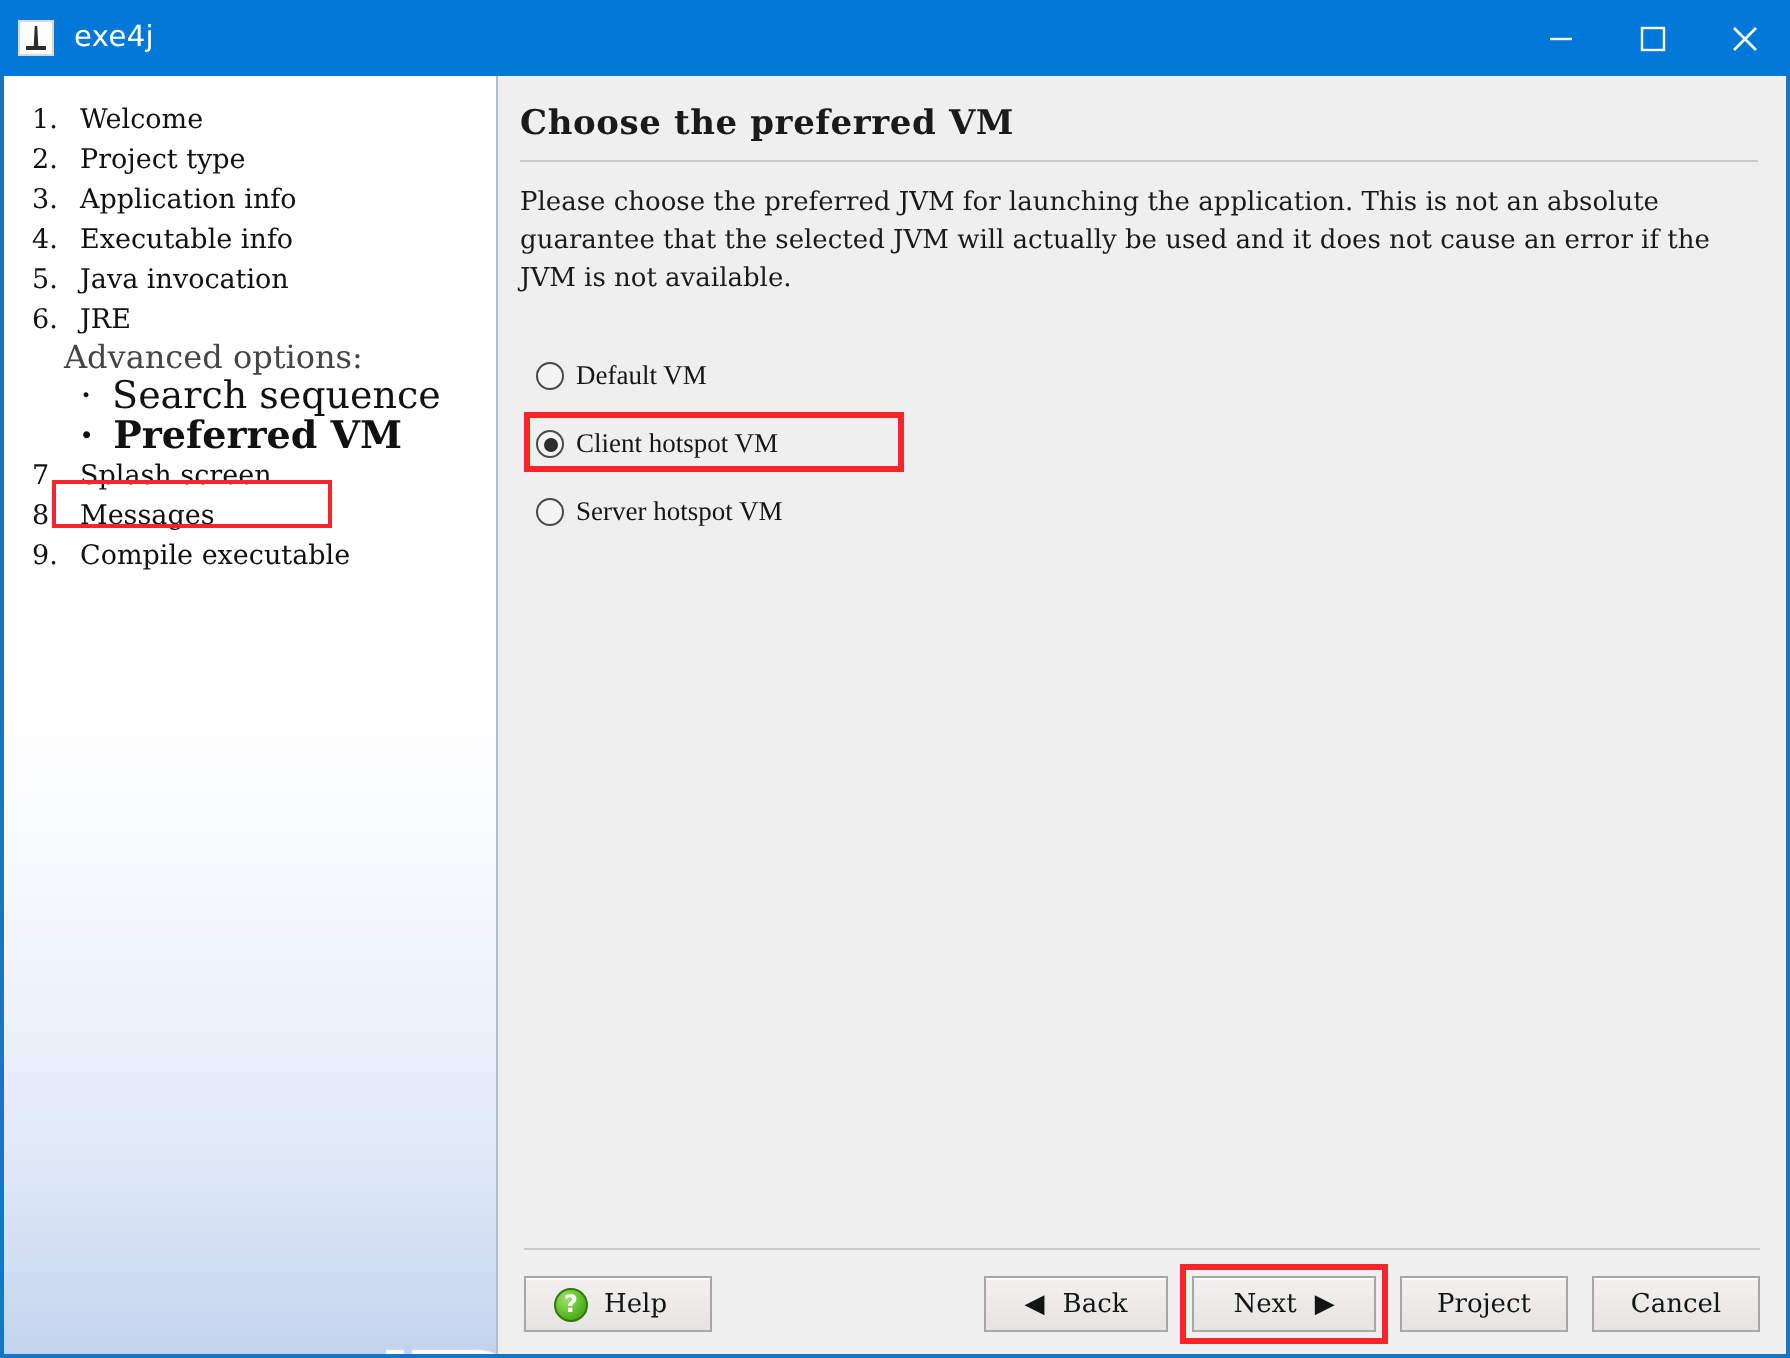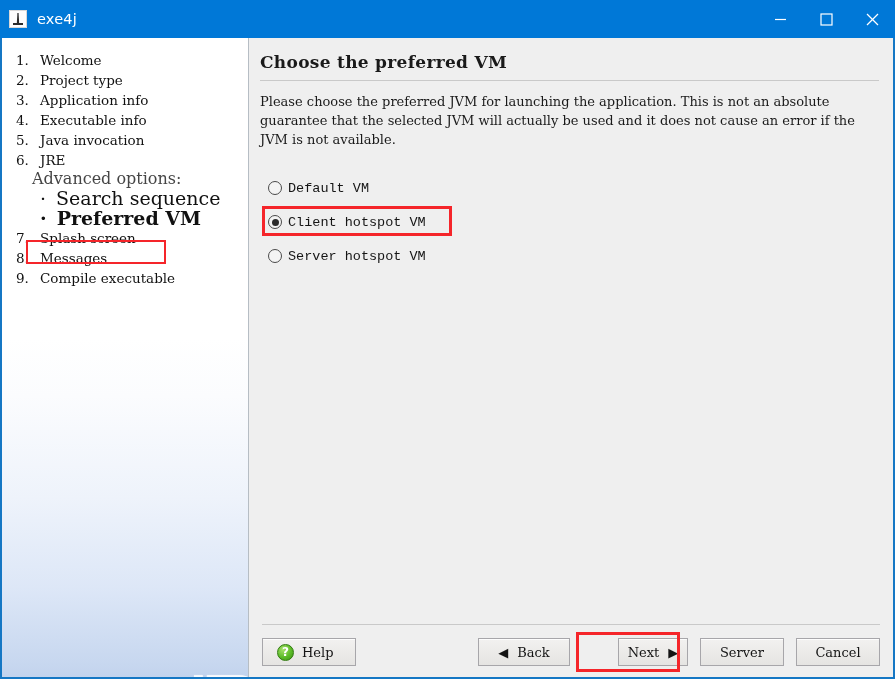--- a/index.html
+++ b/index.html
@@ -256,21 +256,21 @@
     position: absolute;
     left: 50%;
     top: 50%;
     width: 7px;
     height: 7px;
     margin: -3.5px 0 0 -3.5px;
     border-radius: 50%;
     background: #2c2c2c;
   }
   .radio-label {
-    font-family: Liberation Mono, monospace;
+    font-family: Liberation Serif, serif;
     font-size: 13.5px;
     color: #151515;
     margin-left: 6px;
     white-space: nowrap;
   }
   #client-vm-highlight {
     position: absolute;
     left: 2px;
     top: 31px;
     width: 190px;
@@ -325,21 +325,21 @@
     font-family: "DejaVu Sans", sans-serif;
     font-size: 12px;
     font-weight: bold;
     line-height: 15px;
     text-align: center;
     flex: 0 0 17px;
   }
   #help-label { margin-left: 8px; }
   #footer-spacer { flex: 1 1 auto; }
   #back-btn { width: 92px; }
-  #next-btn { width: 70px; margin-left: 36px; }
+  #next-btn { width: 92px; }
   #finish-btn { width: 84px; margin-left: 12px; }
   #cancel-btn { width: 84px; margin-left: 12px; }
   .btn .arrow { display: inline-block; }
   #back-btn .arrow { margin-right: 9px; }
   #next-btn .arrow { margin-left: 9px; }
   #next-btn-wrap {
     position: relative;
     margin-left: 12px;
     padding: 0;
   }
@@ -489,21 +489,21 @@
 
           <div id="next-btn-wrap">
             <div class="btn" id="next-btn">
               <span>Next</span>
               <span class="arrow">▶</span>
             </div>
             <div id="next-highlight"></div>
           </div>
 
           <div class="btn" id="finish-btn">
-            <span>Server</span>
+            <span>Project</span>
           </div>
 
           <div class="btn" id="cancel-btn">
             <span>Cancel</span>
           </div>
 
         </div>
       </div>
 
     </div>

